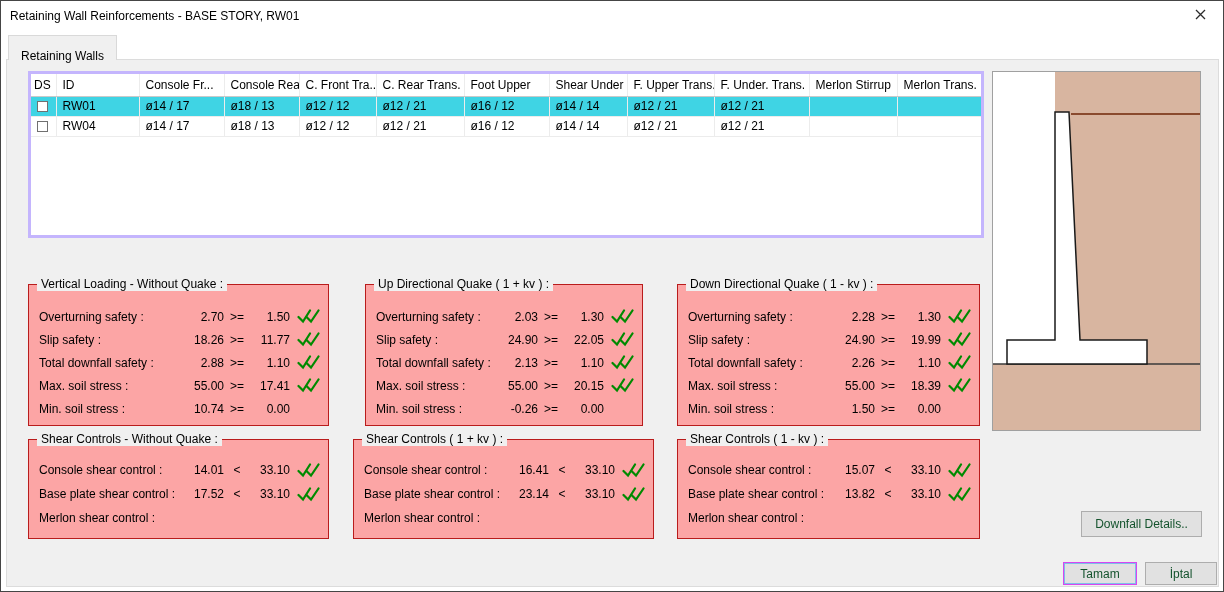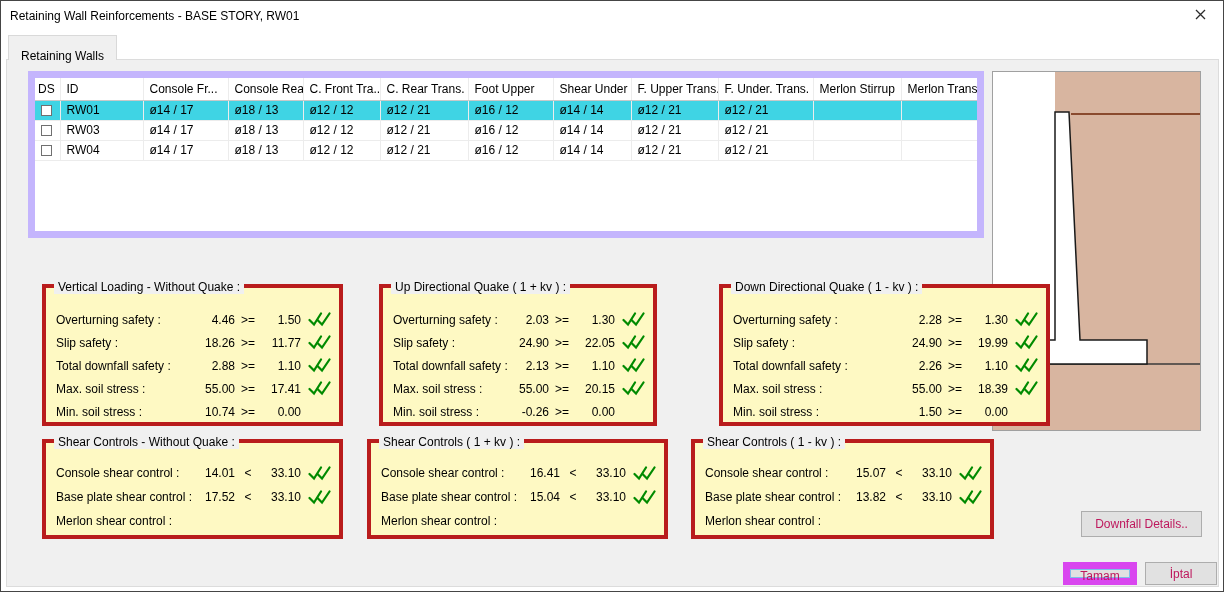--- a/index.html
+++ b/index.html
@@ -13,48 +13,48 @@
   
   .titlebar { position: absolute; left: 0; top: 0; width: 100%; height: 30px; background: #fff; display: flex; align-items: center; }
   .title { padding-left: 9px; white-space: nowrap; text-align: right; }
   .close-btn { position: absolute; right: 0; top: 0; width: 46px; height: 30px; display: flex; align-items: center; justify-content: center; cursor: pointer; }
 
   
   .tab { position: absolute; left: 7px; top: 34px; height: 25px; line-height: 24px; padding: 8px 12px; background: #f0f0f0; border: 1px solid #d9d9d9; border-bottom: none; z-index: 2; }
   .tabpage { position: absolute; left: 5px; top: 58px; width: 1213px; height: 528px; background: #f0f0f0; border: 1px solid #dcdcdc; }
 
   
-  .grid { position: absolute; left: 27px; top: 70px; width: 956px; height: 167px; background: #fff; border: 7px solid #c4b5fd; overflow: hidden; }
+  .grid { position: absolute; left: 27px; top: 70px; width: 956px; height: 167px; background: #fff; border: 3px solid #c4b5fd; overflow: hidden; }
   .grid table { border-collapse: collapse; table-layout: fixed; width: 954px; }
   .grid th { height: 22px; font-weight: normal; text-align: left; padding: 0 0 0 6px; border-right: 1px solid #ececec; border-bottom: 1px solid #c9c9c9; white-space: nowrap; overflow: hidden; background: #fff; }
   .grid td { height: 20px; padding: 0 0 0 6px; border-right: 1px solid #ececec; border-bottom: 1px solid #ececec; white-space: nowrap; overflow: hidden; }
   .grid tr.sel td { background: #3fd4e4; }
   .cb { display: inline-block; width: 11px; height: 11px; background: #fff; border: 1px solid #707070; vertical-align: middle; margin-left: 3px; }
   .grid td.ds, .grid th.ds { padding-left: 3px; }
 
   
   .diagram { position: absolute; left: 991px; top: 70px; width: 209px; height: 360px; background: #fff; border: 1px solid #a0a0a0; overflow: hidden; }
 
   
-  .grpbox { position: absolute; border: 4px solid #b91c1c; background: #fef9c3; margin-left: 14px; }
+  .grpbox { position: absolute; border: 1px solid #b91c1c; background: #fca5a5; }
   .legend { position: absolute; top: -8px; left: 8px; background: #f0f0f0; padding: 0 4px; white-space: nowrap; }
   .prows.t { padding-top: 20px; }
   .prows.s { padding-top: 18px; }
   .prow { display: flex; align-items: center; padding: 0 4px 0 10px; justify-content: flex-end; }
   .prows.t .prow { height: 23px; }
   .prows.s .prow { height: 24px; }
   .plabel { flex: 1; white-space: nowrap; overflow: hidden; }
   .pv1 { width: 42px; text-align: right; }
   .pop { width: 26px; text-align: center; }
   .pv2 { width: 40px; text-align: right; }
   .pcheck { width: 30px; height: 16px; margin-left: 4px; display: flex; align-items: center; justify-content: center; }
 
   
-  .btn { position: absolute; background: #e1e1e1; border: 1px solid #adadad; font-family: inherit; font-size: 12px; color: #be185d; cursor: pointer; }
-  .btn.default { border: 7px solid #d946ef; box-shadow: inset 0 0 0 1px #7fbde9; }
+  .btn { position: absolute; background: #e1e1e1; border: 1px solid #adadad; font-family: inherit; font-size: 12px; color: #14532d; cursor: pointer; }
+  .btn.default { border: 1px solid #d946ef; box-shadow: inset 0 0 0 1px #7fbde9; }
 </style>
 </head>
 <body>
 
 <div class="dialog">
 
   <div class="titlebar">
     <span class="title">Retaining Wall Reinforcements - BASE STORY, RW01</span>
     <div class="close-btn">
       <span>
@@ -110,34 +110,20 @@
           <td>ø12 / 21</td>
           <td>ø16 / 12</td>
           <td>ø14 / 14</td>
           <td>ø12 / 21</td>
           <td>ø12 / 21</td>
           <td></td>
           <td></td>
         </tr>
         <tr>
           <td class="ds"><span class="cb"></span></td>
-          <td>RW03</td>
-          <td>ø14 / 17</td>
-          <td>ø18 / 13</td>
-          <td>ø12 / 12</td>
-          <td>ø12 / 21</td>
-          <td>ø16 / 12</td>
-          <td>ø14 / 14</td>
-          <td>ø12 / 21</td>
-          <td>ø12 / 21</td>
-          <td></td>
-          <td></td>
-        </tr>
-        <tr>
-          <td class="ds"><span class="cb"></span></td>
           <td>RW04</td>
           <td>ø14 / 17</td>
           <td>ø18 / 13</td>
           <td>ø12 / 12</td>
           <td>ø12 / 21</td>
           <td>ø16 / 12</td>
           <td>ø14 / 14</td>
           <td>ø12 / 21</td>
           <td>ø12 / 21</td>
           <td></td>
@@ -156,21 +142,21 @@
       <line x1="0" y1="292" x2="207" y2="292" stroke="#3a3a3a" stroke-width="1.5"></line>
       <path d="M62 40 L76 40 L87 268 L154 268 L154 292 L14 292 L14 268 L62 268 Z" fill="#ffffff" stroke="#1a1a1a" stroke-width="1.5"></path>
     </svg>
   </div>
 
   <div class="grpbox" style="left:27px;top:283px;width:301px;height:142px">
     <span class="legend">Vertical Loading - Without Quake :</span>
     <div class="prows t">
       <div class="prow">
         <span class="plabel">Overturning safety :</span>
-        <span class="pv1">4.46</span>
+        <span class="pv1">2.70</span>
         <span class="pop">&gt;=</span>
         <span class="pv2">1.50</span>
         <span class="pcheck check-icon">
             <svg width="24" height="15" viewBox="0 0 24 15">
               <path d="M1.5 8 L6 12.5 L13 1.5" fill="none" stroke="#008a00" stroke-width="2.2" stroke-linecap="round"></path>
               <path d="M9.5 8 L14 12.5 L21.5 1.5" fill="none" stroke="#008a00" stroke-width="2.2" stroke-linecap="round"></path>
             </svg>
           </span>
       </div>
       <div class="prow">
@@ -273,21 +259,21 @@
       <div class="prow">
         <span class="plabel">Min. soil stress :</span>
         <span class="pv1">-0.26</span>
         <span class="pop">&gt;=</span>
         <span class="pv2">0.00</span>
         <span class="pcheck"></span>
       </div>
     </div>
   </div>
 
-  <div class="grpbox" style="left:704px;top:283px;width:331px;height:142px">
+  <div class="grpbox" style="left:676px;top:283px;width:303px;height:142px">
     <span class="legend">Down Directional Quake ( 1 - kv ) :</span>
     <div class="prows t">
       <div class="prow">
         <span class="plabel">Overturning safety :</span>
         <span class="pv1">2.28</span>
         <span class="pop">&gt;=</span>
         <span class="pv2">1.30</span>
         <span class="pcheck check-icon">
             <svg width="24" height="15" viewBox="0 0 24 15">
               <path d="M1.5 8 L6 12.5 L13 1.5" fill="none" stroke="#008a00" stroke-width="2.2" stroke-linecap="round"></path>
@@ -388,21 +374,21 @@
         <span class="pv2">33.10</span>
         <span class="pcheck check-icon">
             <svg width="24" height="15" viewBox="0 0 24 15">
               <path d="M1.5 8 L6 12.5 L13 1.5" fill="none" stroke="#008a00" stroke-width="2.2" stroke-linecap="round"></path>
               <path d="M9.5 8 L14 12.5 L21.5 1.5" fill="none" stroke="#008a00" stroke-width="2.2" stroke-linecap="round"></path>
             </svg>
           </span>
       </div>
       <div class="prow">
         <span class="plabel">Base plate shear control :</span>
-        <span class="pv1">15.04</span>
+        <span class="pv1">23.14</span>
         <span class="pop">&lt;</span>
         <span class="pv2">33.10</span>
         <span class="pcheck check-icon">
             <svg width="24" height="15" viewBox="0 0 24 15">
               <path d="M1.5 8 L6 12.5 L13 1.5" fill="none" stroke="#008a00" stroke-width="2.2" stroke-linecap="round"></path>
               <path d="M9.5 8 L14 12.5 L21.5 1.5" fill="none" stroke="#008a00" stroke-width="2.2" stroke-linecap="round"></path>
             </svg>
           </span>
       </div>
       <div class="prow">

